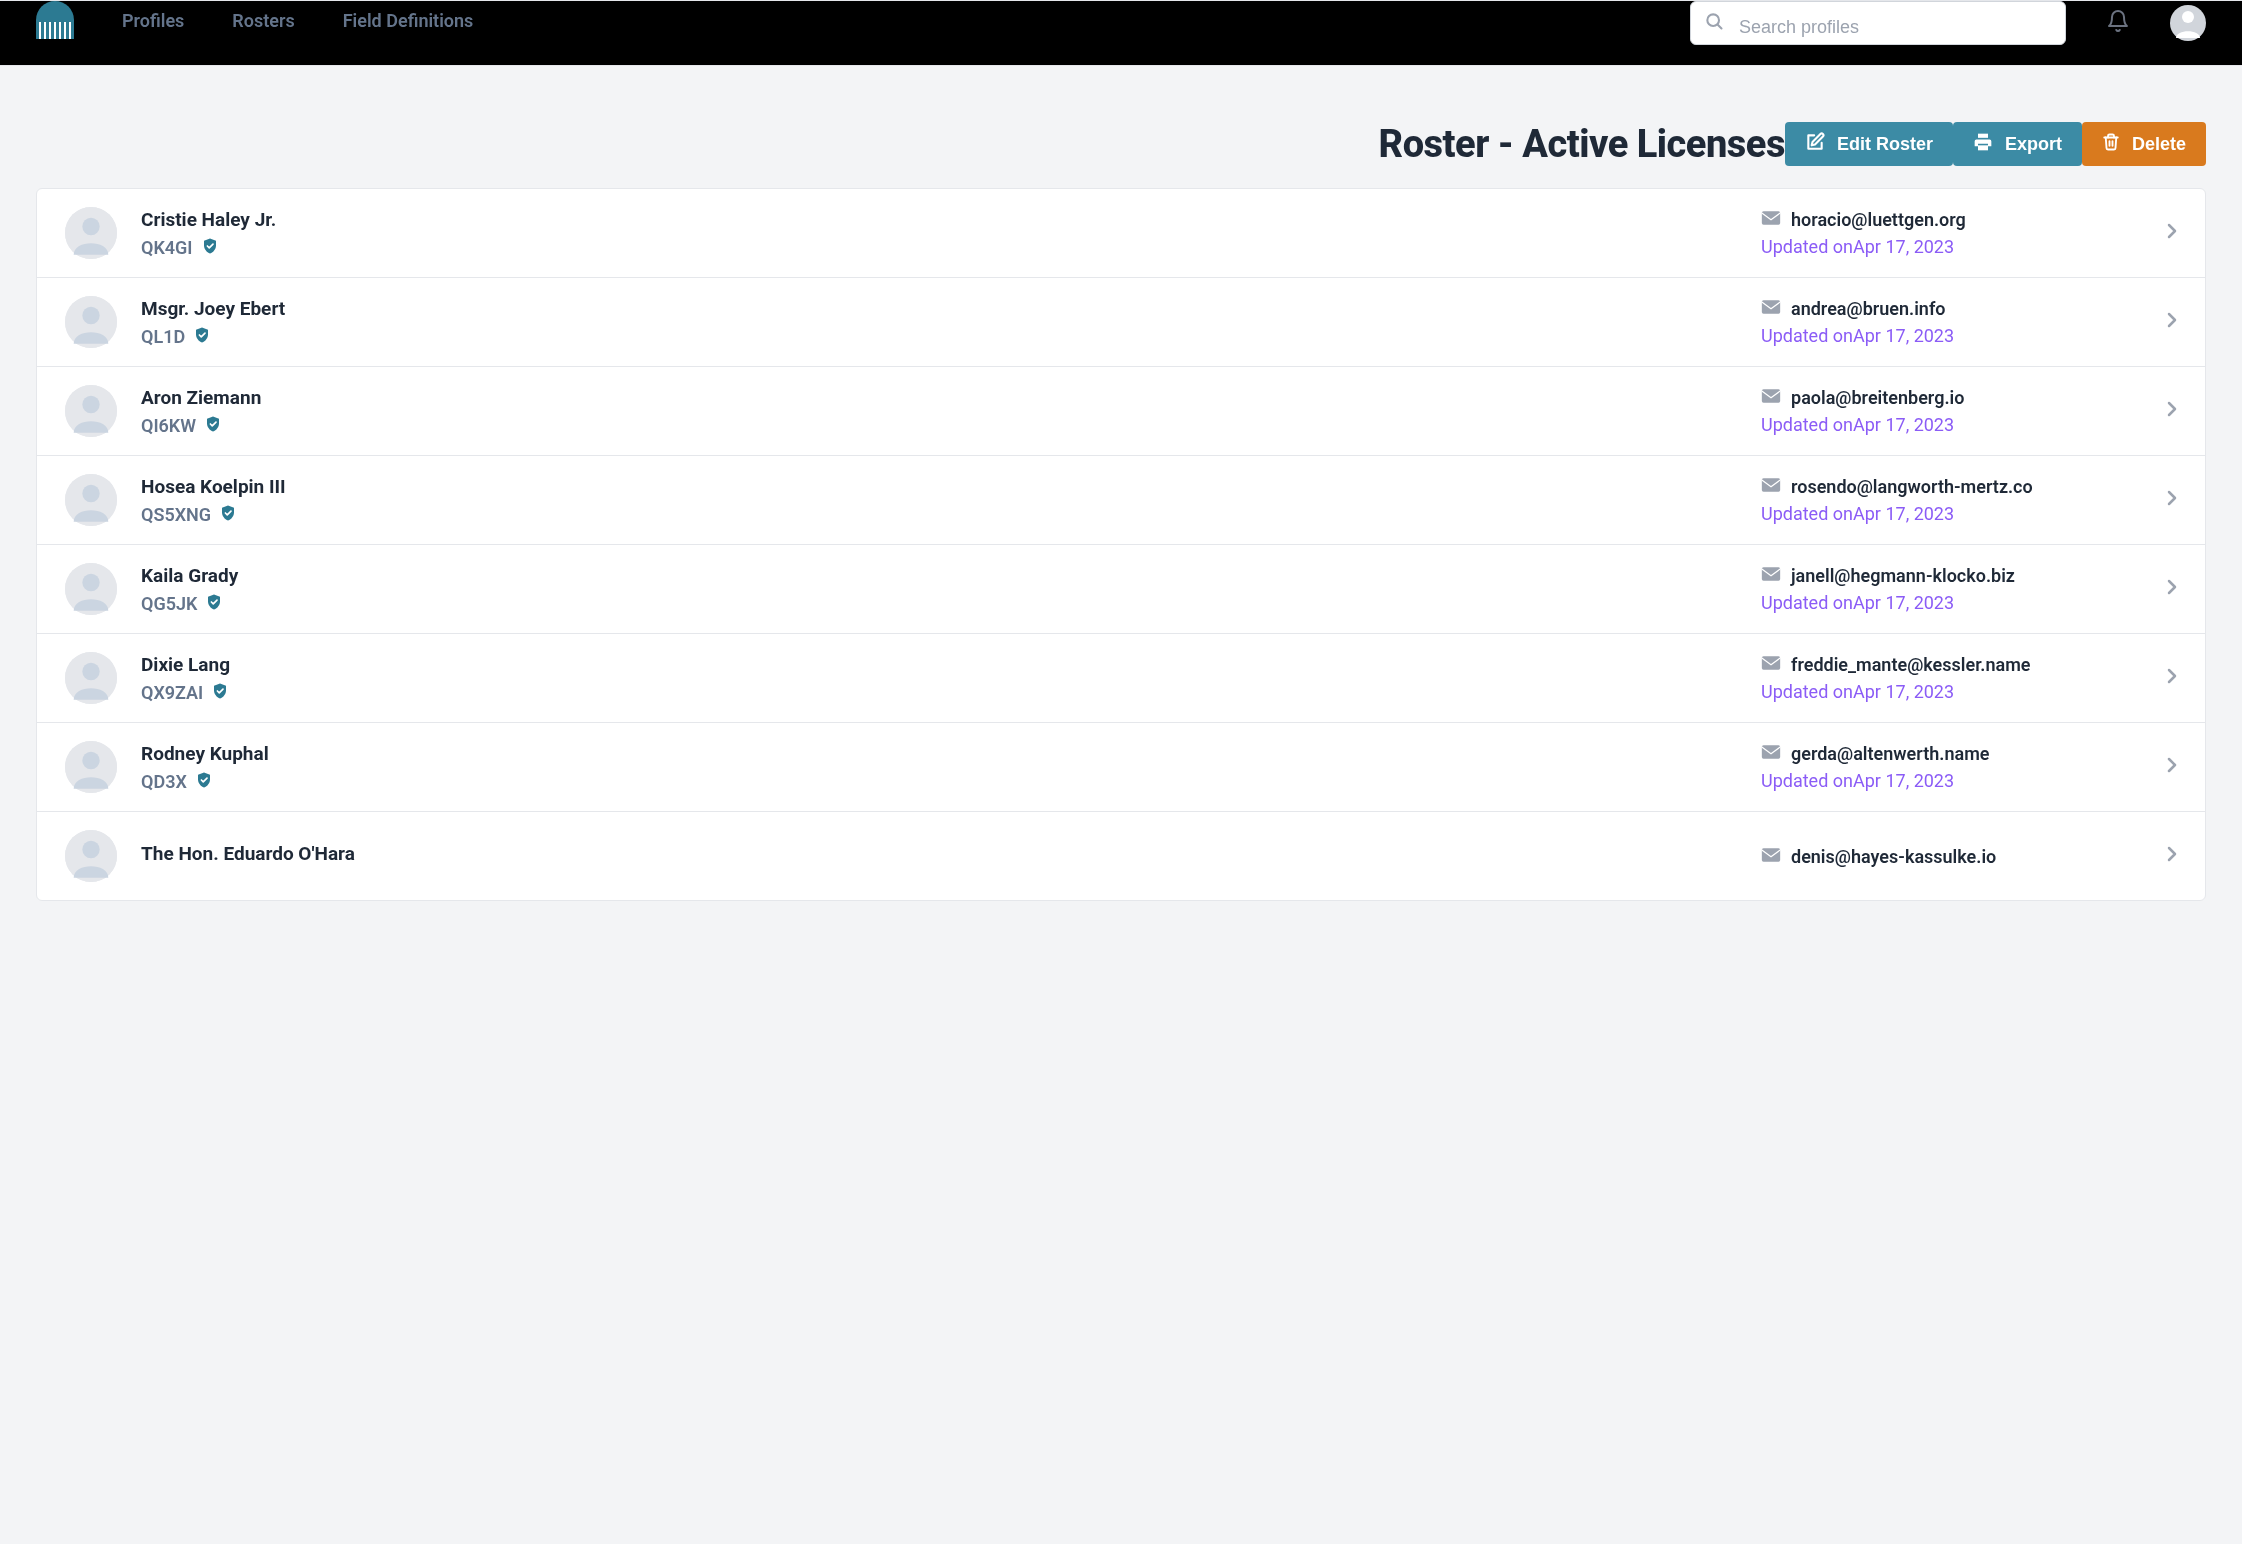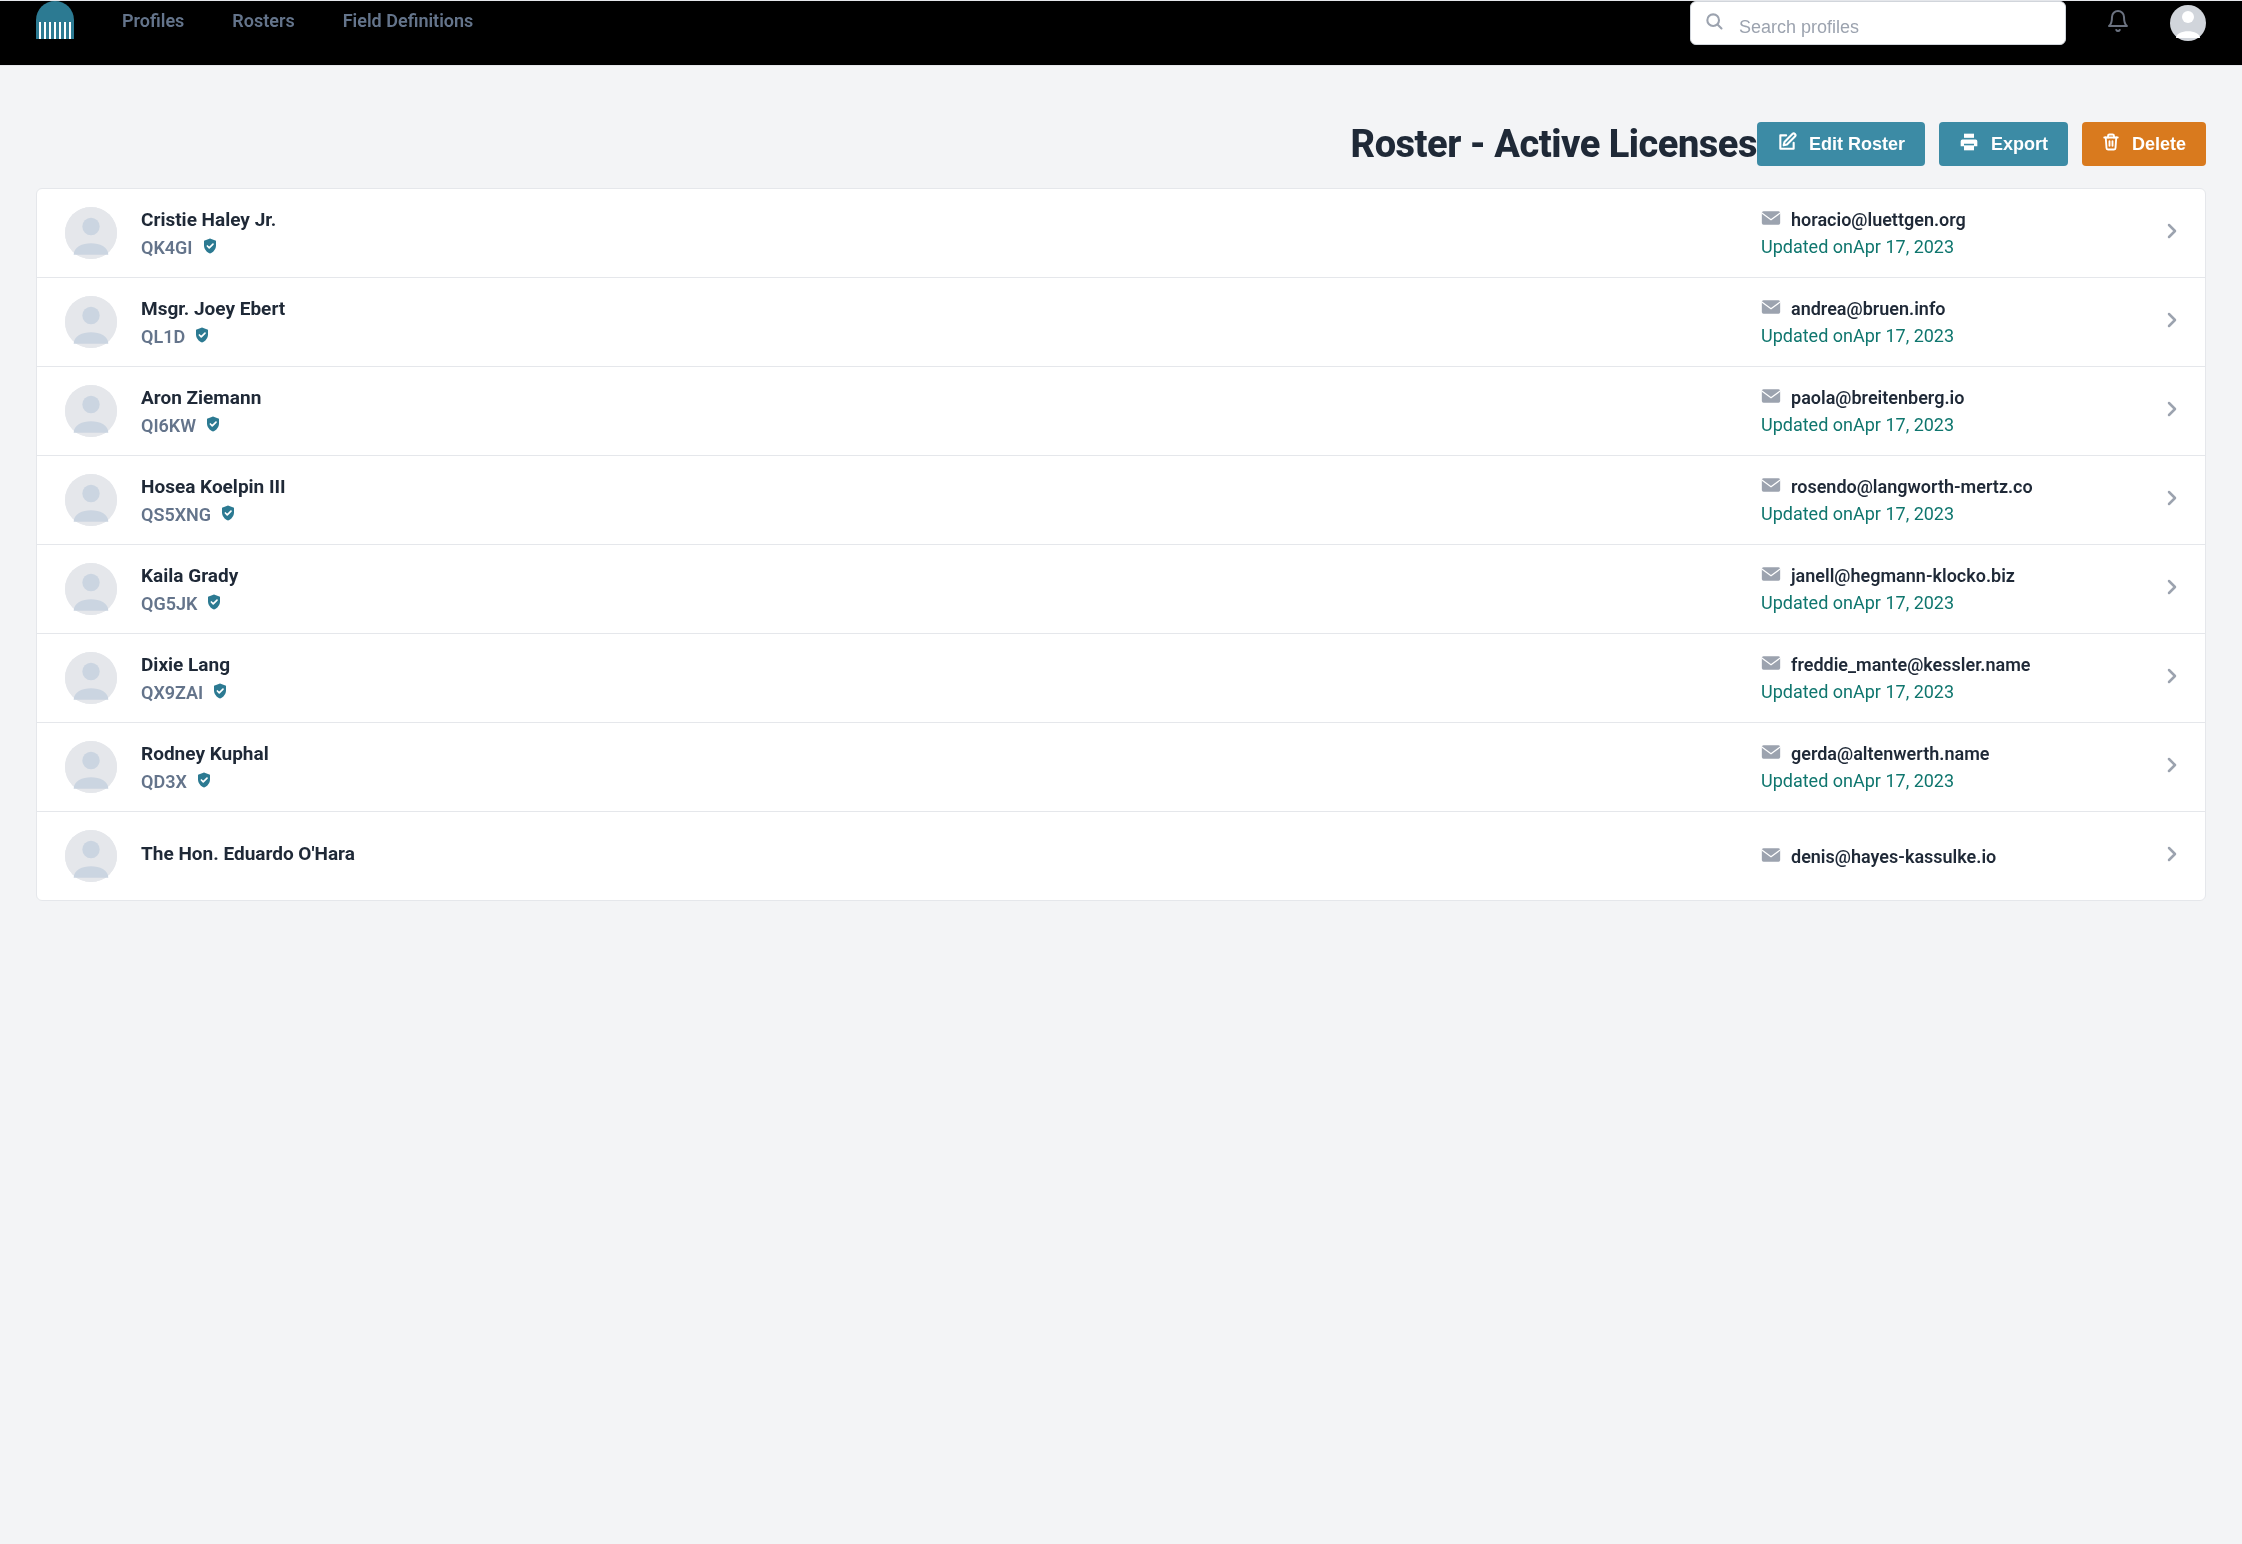--- a/index.html
+++ b/index.html
@@ -111,21 +111,20 @@
       margin-bottom: 22px;
     }
     .page-title {
       font-size: 38px;
       font-weight: 800;
       color: #1f2937;
       letter-spacing: -0.5px;
     }
     .actions {
       display: flex;
-      gap: 14px;
     }
     .btn {
       display: flex;
       align-items: center;
       gap: 12px;
       padding: 0 20px;
       height: 44px;
       border: none;
       border-radius: 4px;
       font-size: 18px;
@@ -211,21 +210,21 @@
       gap: 10px;
       color: #1f2937;
       font-size: 18px;
       font-weight: 600;
     }
     .mail-icon {
       color: #9ca3af;
     }
     .row-updated {
       font-size: 18px;
-      color: #0f766e;
+      color: #8b5cf6;
     }
     .chevron {
       color: #9ca3af;
       margin-left: 16px;
       flex-shrink: 0;
     }
   </style>
 </head>
 <body>
 

